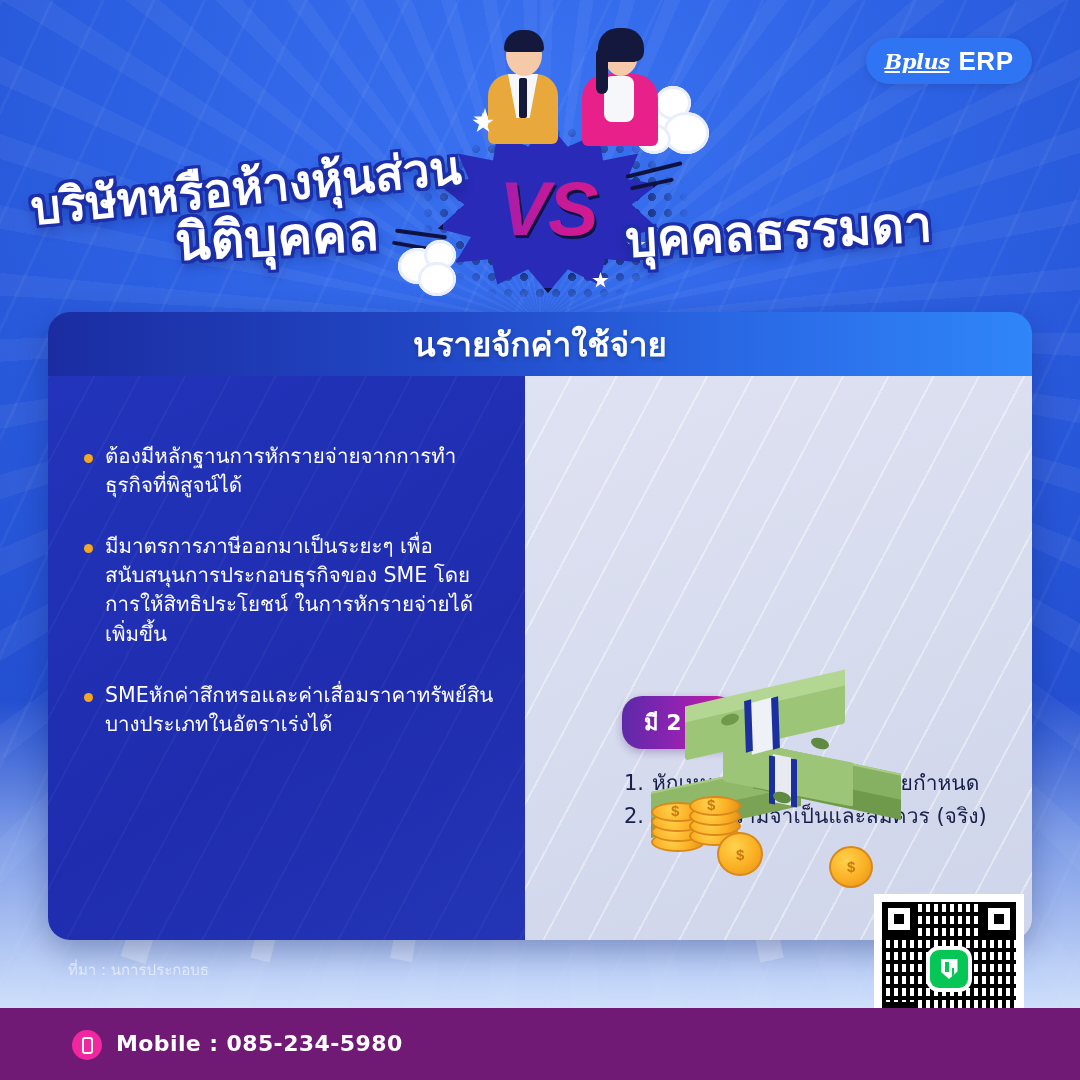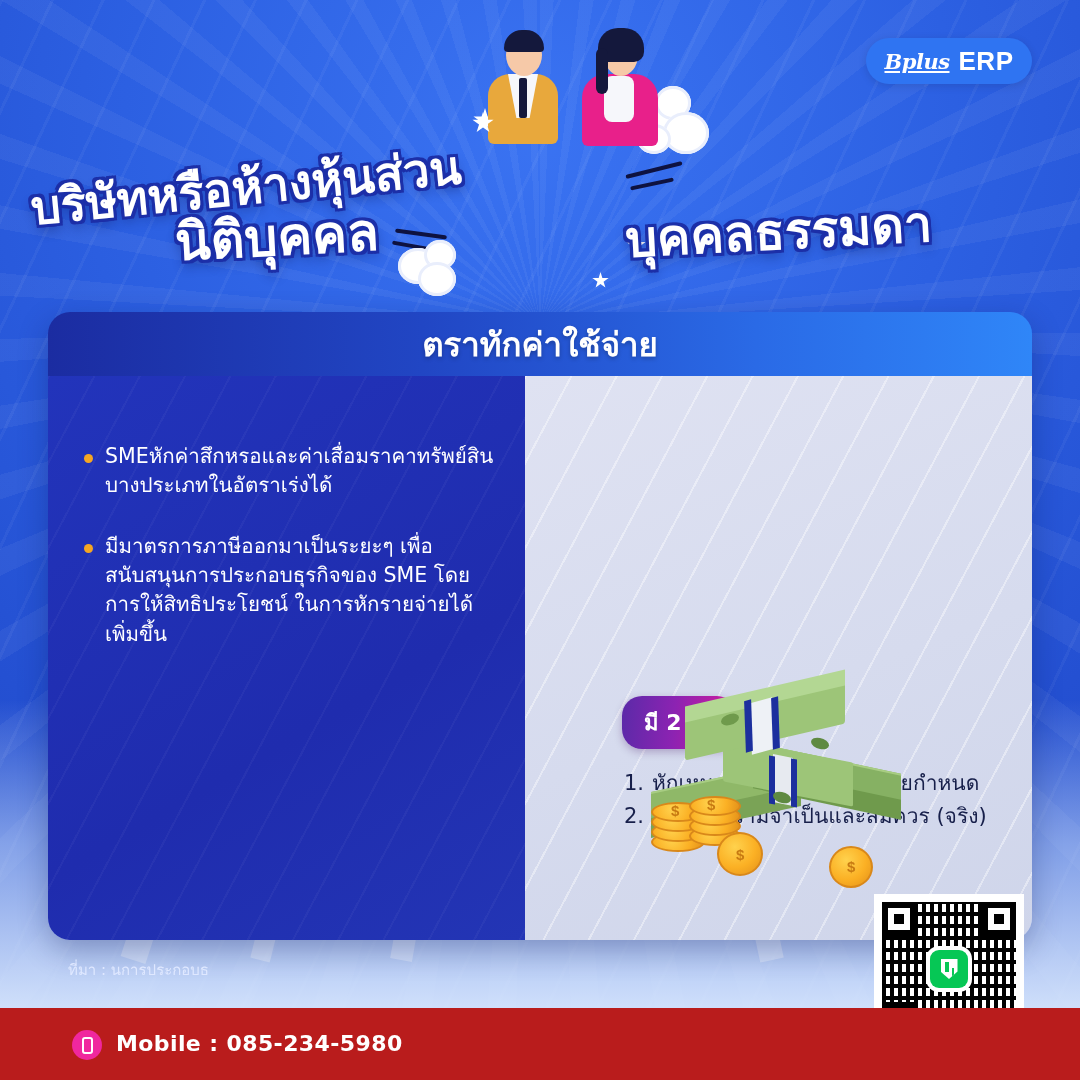--- a/index.html
+++ b/index.html
@@ -160,21 +160,21 @@
   .coin-s{ position:absolute; color:#c87a12; font-weight:bold; font-size:15px; }
 
   .source{
     position:absolute; left:68px; top:958px; color:#dfe8ff; font-size:15px;
     font-family:"DejaVu Sans", sans-serif;
   }
 
   
   .footer{
     position:absolute; left:0; top:1008px; width:1080px; height:72px;
-    background:#b91c1c;
+    background:#701a75;
   }
   .phone-ico{
     position:absolute; left:72px; top:22px; width:30px; height:30px; border-radius:50%;
     background:#f0279e; display:flex; align-items:center; justify-content:center;
   }
   .phone-ico .body{ width:11px; height:17px; border:2px solid #fff; border-radius:3px; }
   .mobile-text{
     position:absolute; left:116px; top:23px; color:#fff; font-size:22px; font-weight:bold;
     font-family:"DejaVu Sans", sans-serif; letter-spacing:.4px;
   }
@@ -214,20 +214,25 @@
   <div class="floor-ray" style="left:900px;width:20px;height:190px;transform:rotate(-16deg);"></div>
 </div>
 
 <div class="logo">
   <span class="bplus">Bplus</span>
   <span class="erp">ERP</span>
 </div>
 
 <div class="hero">
 
+  <div class="burst-wrap">
+    <div class="halftone"></div>
+    <div class="burst"></div>
+    <div class="vs">VS</div>
+  </div>
 
   <div class="speed" style="left:395px;top:232px;width:52px;transform:rotate(8deg);"></div>
   <div class="speed" style="left:392px;top:244px;width:40px;transform:rotate(10deg);"></div>
   <div class="speed" style="left:625px;top:168px;width:58px;transform:rotate(-14deg);"></div>
   <div class="speed" style="left:630px;top:182px;width:44px;transform:rotate(-12deg);"></div>
 
   <div>
     <div class="puff" style="left:628px;top:100px;width:44px;height:40px;"></div>
     <div class="puff" style="left:655px;top:86px;width:36px;height:34px;"></div>
     <div class="puff" style="left:663px;top:112px;width:46px;height:42px;"></div>
@@ -260,36 +265,40 @@
   </div>
 
   <div class="title-th" id="title-left-1">บริษัทหรือห้างหุ้นส่วน</div>
   <div class="title-th" id="title-left-2">นิติบุคคล</div>
   <div class="title-th" id="title-right">บุคคลธรรมดา</div>
 </div>
 
 <div class="card">
 
   <div class="card-header">
-    <span class="htext">ตราทักค่าใช้จ่าย</span>
+    <span class="htext">นรายจักค่าใช้จ่าย</span>
   </div>
 
   <div class="panel-left">
     <div class="bullets" style="top:66px;">
 
-
+      <div class="bullet">
+        <span class="dot"></span>
+        <span class="btext">ต้องมีหลักฐานการหักรายจ่ายจากการทำธุรกิจที่พิสูจน์ได้</span>
+      </div>
+
+
+      <div class="bullet">
+        <span class="dot"></span>
+        <span class="btext">มีมาตรการภาษีออกมาเป็นระยะๆ เพื่อสนับสนุนการประกอบธุรกิจของ SME โดยการให้สิทธิประโยชน์ ในการหักรายจ่ายได้เพิ่มขึ้น</span>
+      </div>
 
       <div class="bullet">
         <span class="dot"></span>
         <span class="btext">SMEหักค่าสึกหรอและค่าเสื่อมราคาทรัพย์สินบางประเภทในอัตราเร่งได้</span>
-      </div>
-
-      <div class="bullet">
-        <span class="dot"></span>
-        <span class="btext">มีมาตรการภาษีออกมาเป็นระยะๆ เพื่อสนับสนุนการประกอบธุรกิจของ SME โดยการให้สิทธิประโยชน์ ในการหักรายจ่ายได้เพิ่มขึ้น</span>
       </div>
 
     </div>
   </div>
 
   <div class="panel-right"></div>
 
   <div class="badge" style="left:574px;">มี 2 วิธี</div>
 
   <div class="numlist" style="left:576px;">

